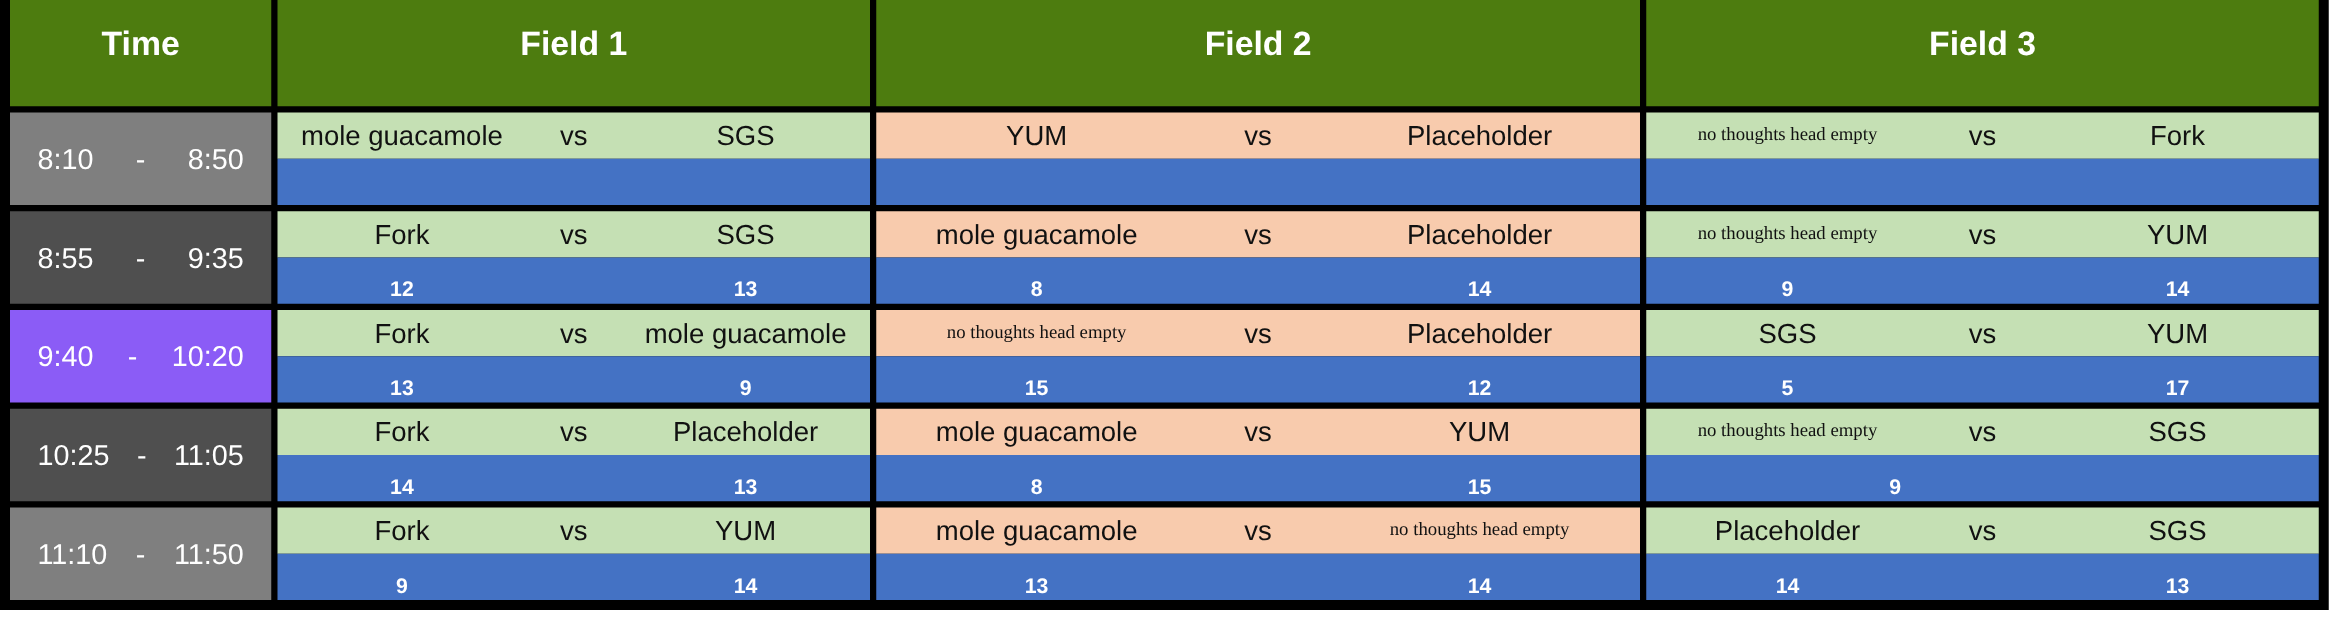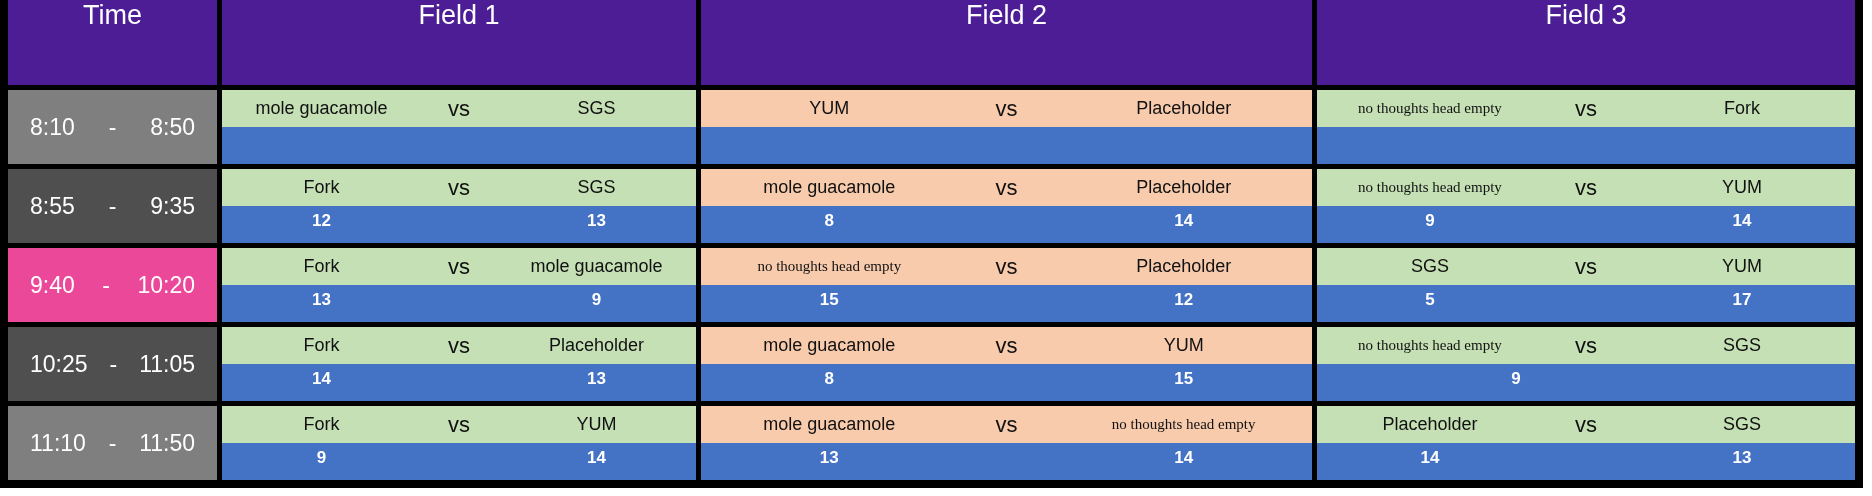--- a/index.html
+++ b/index.html
@@ -11,26 +11,26 @@
     padding:0 8px 8px 8px;
   }
   .grid{
     display:grid;
     grid-template-columns:209px 474px 611px 538px;
     grid-template-rows:85px repeat(5,74px);
     gap:5px;
     background:#000;
   }
   .hcell{
-    background:#4c1d95;
+    background:#4d7c0f;
     color:#fff;
-    font-weight:normal;
+    font-weight:bold;
     font-size:27px;
     text-align:center;
-    padding-top:0;
+    padding-top:20px;
   }
   .time-cell{
     display:flex;
     align-items:center;
     justify-content:space-between;
     padding:0 22px;
     color:#fff;
     font-weight:normal;
     font-size:23px;
   }
@@ -46,41 +46,41 @@
   .score-band{
     flex:1;
     display:flex;
     align-items:flex-start;
   }
   .team{
     width:42%;
     display:flex;
     justify-content:center;
     align-items:center;
-    font-size:18px;
+    font-size:22px;
     color:#111;
     white-space:nowrap;
   }
   .team.small{font-size:15px;font-family:Liberation Serif, serif;}
   .vs{
     width:16%;
     display:flex;
     justify-content:center;
     align-items:center;
     font-size:22px;
     color:#111;
   }
   .score{
     width:42%;
     display:flex;
     justify-content:center;
     font-weight:bold;
     font-size:17px;
     color:#fff;
-    padding-top:5px;
+    padding-top:16px;
   }
   .score-gap{width:16%;}
 </style>
 </head>
 <body>
 
 
 
 <div class="sheet">
   <div class="grid" id="grid">
@@ -172,21 +172,21 @@
       <span class="vs">vs</span>
       <span class="team team2">YUM</span>
     </div>
     <div class="score-band" style="background: rgb(68, 114, 196);">
       <span class="score score1">9</span>
       <span class="score-gap"></span>
       <span class="score score2">14</span>
     </div>
   </div>
 
-  <div class="time-cell" style="background: #ec4899;">
+  <div class="time-cell" style="background: #8b5cf6;">
     <span class="t-start">9:40</span>
     <span class="t-sep">-</span>
     <span class="t-end">10:20</span>
   </div>
 
   <div class="field-cell">
     <div class="match-band" style="background: rgb(197, 224, 180);">
       <span class="team team1">Fork</span>
       <span class="vs">vs</span>
       <span class="team team2">mole guacamole</span>

